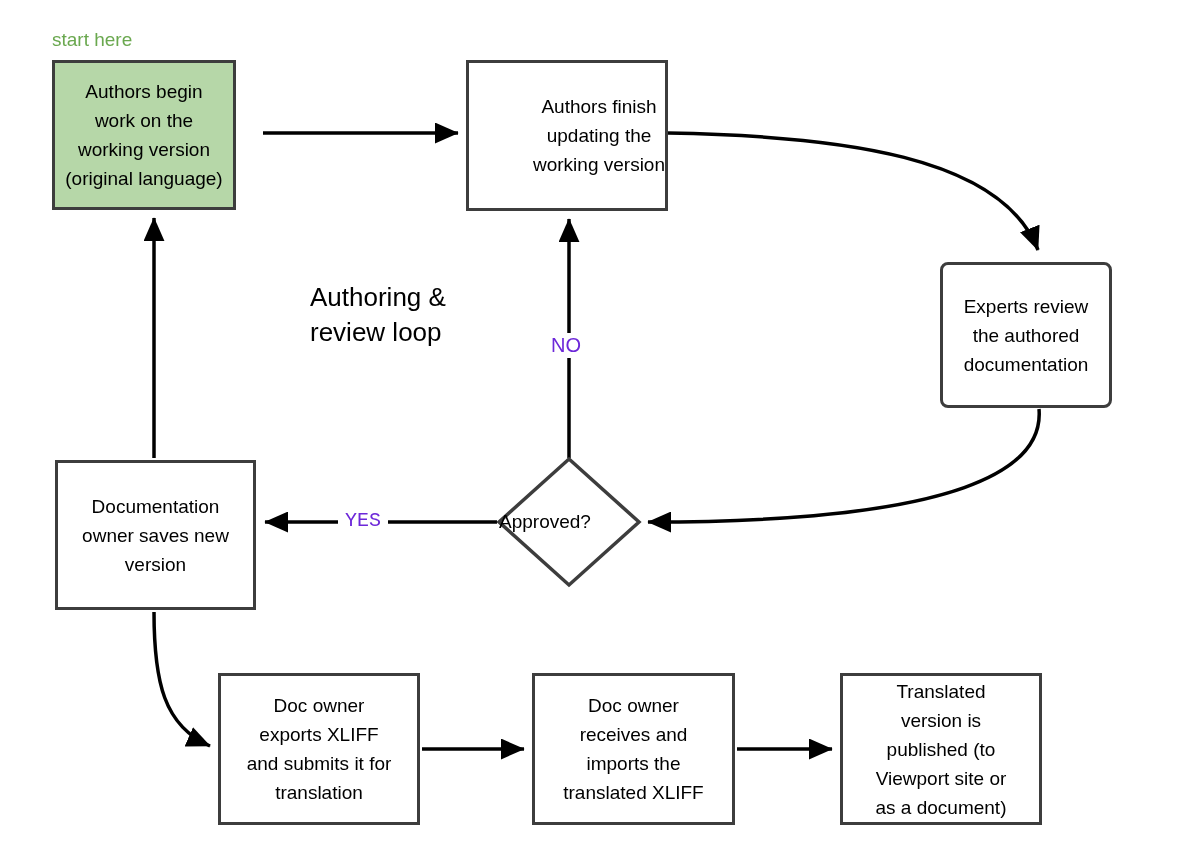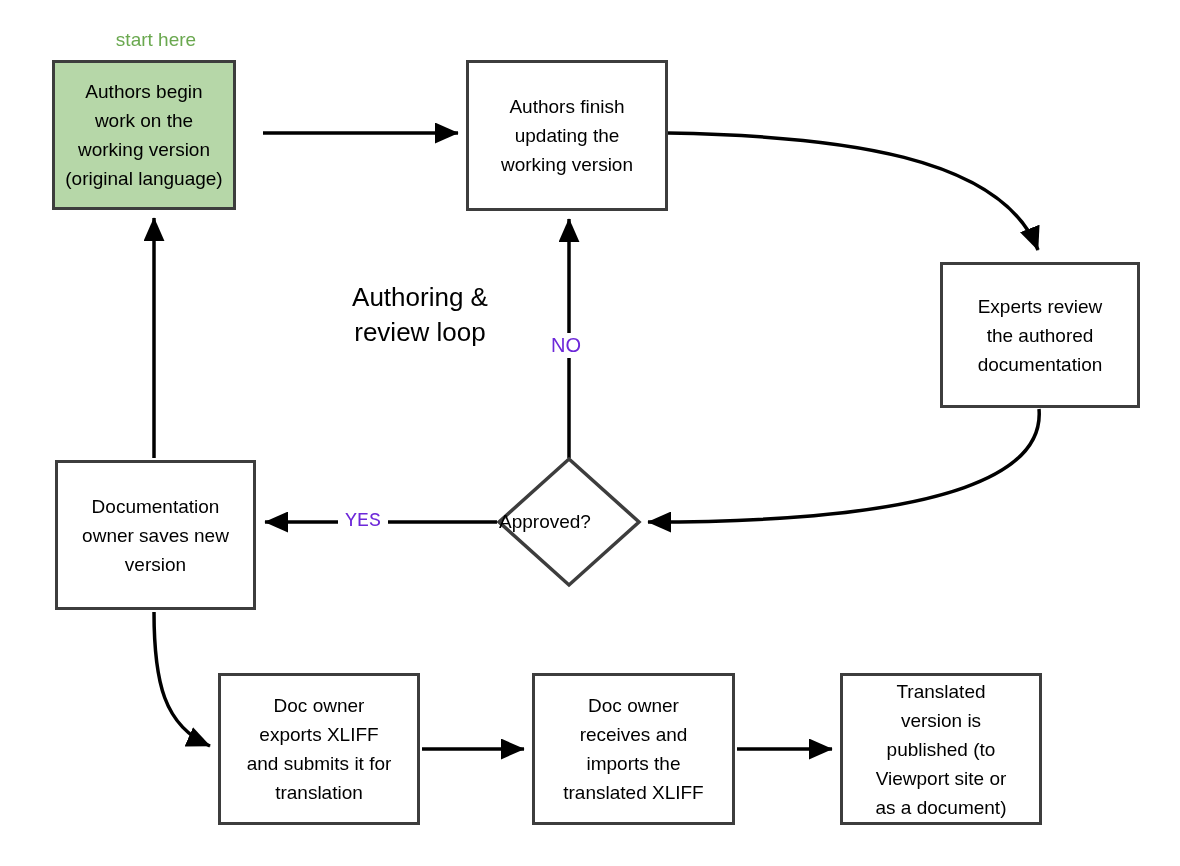--- a/index.html
+++ b/index.html
@@ -32,21 +32,20 @@
   .node-text {
     white-space: pre-line;
     font-size: 19px;
     line-height: 29px;
     color: #000000;
   }
   .node-start { background: #b6d7a8; }
 
   .float-label {
     position: absolute;
-    text-align: center;
     color: #000000;
     white-space: pre-line;
   }
   .start-here {
     left: 52px; top: 27px; width: 208px;
     font-size: 19px; line-height: 26px;
     color: #6aa84f;
   }
   .loop-label {
     left: 310px; top: 280px; width: 220px;
@@ -108,27 +107,27 @@
 
   <div class="float-label start-here">start here</div>
 
   <div class="node node-start" style="left:52px; top:60px; width:184px; height:150px;">
     <div class="node-text">Authors begin
 work on the
 working version
 (original language)</div>
   </div>
 
-  <div class="node" style="left:466px; top:60px; width:202px; height:151px;">
+  <div class="node" style="left:466px; top:60px; width:202px; height:151px;justify-content:flex-end;">
     <div class="node-text">Authors finish
 updating the
 working version</div>
   </div>
 
-  <div class="node" style="left:940px; top:262px; width:200px; height:146px;">
+  <div class="node" style="left:940px; top:262px; width:172px; height:146px;border-radius:8px;">
     <div class="node-text">Experts review
 the authored
 documentation</div>
   </div>
 
   <div class="node" style="left:55px; top:460px; width:201px; height:150px;">
     <div class="node-text">Documentation
 owner saves new
 version</div>
   </div>

